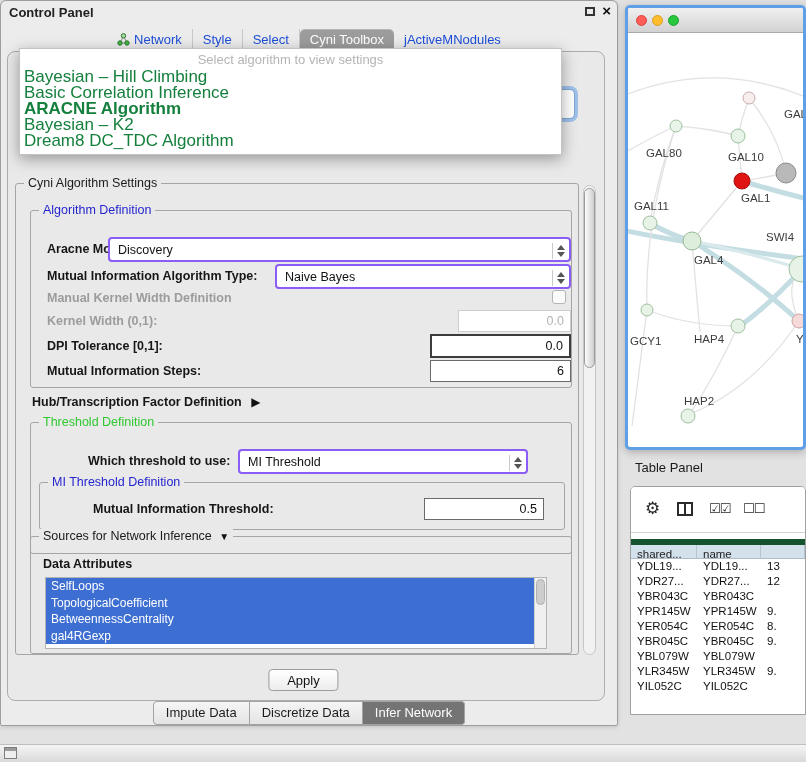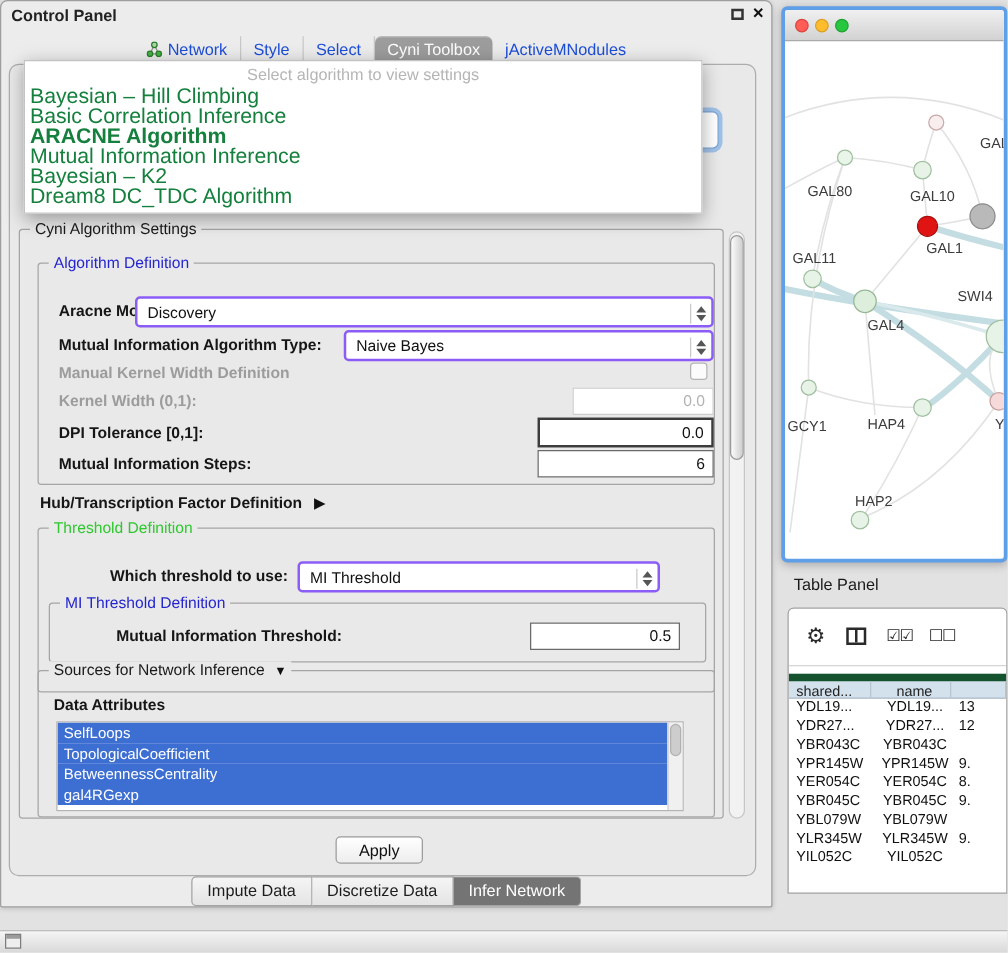--- a/index.html
+++ b/index.html
@@ -133,21 +133,21 @@
   .check-icons { position:absolute; left:78px; top:14px; font-size:13px; color:#2a2a2a; letter-spacing:-1px; }
   .box-icons { position:absolute; left:112px; top:14px; font-size:13px; color:#2a2a2a; letter-spacing:-1px; }
   .thead { position:absolute; left:0; top:52px; right:0; height:20px; display:flex;
     background:#d3e1ed; border-top:6px solid #14532d; border-bottom:1px solid #b0bcc8; }
   .th { font-size:11.5px; color:#222; padding:3px 0 0 6px; border-right:1px solid #b8c4ce;
     overflow:hidden; white-space:nowrap; }
   .tbody { position:absolute; left:0; top:73px; right:0; bottom:0; }
   .tr { display:flex; height:15px; }
   .td { font-size:11.5px; color:#111; padding-left:6px; overflow:hidden; white-space:nowrap; }
   .th:nth-child(1), .td:nth-child(1) { width:66px; }
-  .th:nth-child(2), .td:nth-child(2) { width:64px;text-align:center; }
+  .th:nth-child(2), .td:nth-child(2) { width:64px; }
   .th:nth-child(3), .td:nth-child(3) { flex:1; }
 
   
   .bottom-strip { left:0; top:744px; width:806px; height:18px;
     background:linear-gradient(#f5f5f5,#d9d9d9); border-top:1px solid #bfbfbf; }
   .mini-panel-icon { position:absolute; left:4px; top:2px; width:13px; height:12px;
     border:1px solid #7d7d7d; background:#eee; }
   .mini-panel-icon::after { content:""; position:absolute; left:0; right:0; top:0; height:3px; background:#9b9b9b; }
 </style>
 </head>
@@ -193,21 +193,20 @@
   <div class="cp-panel"></div>
 
   <div class="combo-behind"></div>
 
   <div class="popup">
     <div class="popup-placeholder">Select algorithm to view settings</div>
     <div>
         <div class="popup-option">Bayesian – Hill Climbing</div>
         <div class="popup-option">Basic Correlation Inference</div>
         <div class="popup-option sel">ARACNE Algorithm</div>
-        <div class="popup-option">Mutual Information Inference</div>
         <div class="popup-option">Bayesian – K2</div>
         <div class="popup-option">Dream8 DC_TDC Algorithm</div>
       </div>
   </div>
 
   <div class="group" style="left:14px; top:182px; width:564px; height:472px;">
     <span class="legend">Cyni Algorithm Settings</span>
 
     <div class="group" style="left:14px; top:26px; width:542px; height:178px;">
       <span class="legend blue">Algorithm Definition</span>

